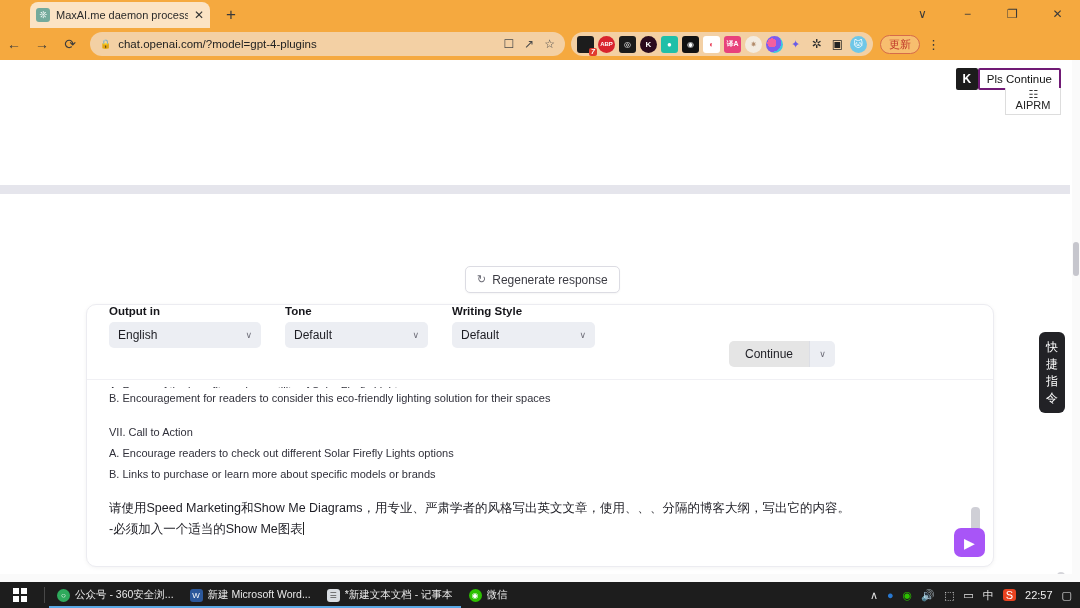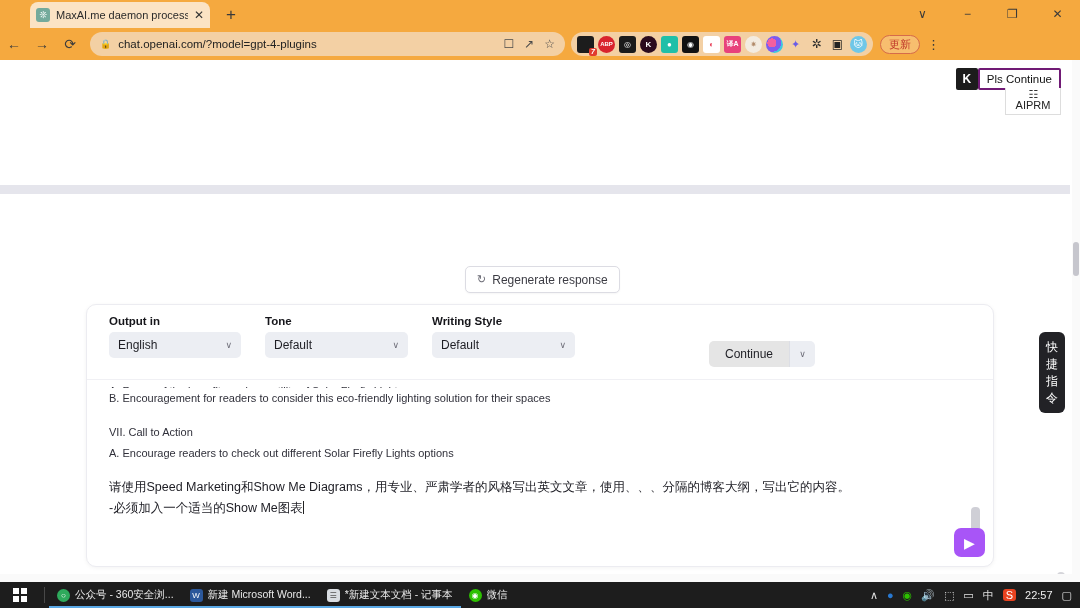--- a/index.html
+++ b/index.html
@@ -130,28 +130,28 @@
   .regen-ic { font-size:11px; color:#6b6b75; }
 
   
   .card {
     position:absolute; left:86px; top:244px; width:908px; height:263px;
     background:#fff; border:1px solid #ececf1; border-radius:10px;
     box-shadow:0 1px 4px rgba(0,0,0,.05); overflow:hidden;
   }
   .aiprm-bar {
     position:absolute; left:0; top:0; width:908px; height:75px;
-    display:flex; align-items:center; padding:0 22px 12px; gap:24px;
+    display:flex; align-items:flex-start; padding:0 22px 12px; gap:24px;
     border-bottom:1px solid #f0f0f4;
   }
   .field { display:flex; flex-direction:column; gap:5px; }
   .field-label { font-size:11.5px; font-weight:bold; color:#15151a; }
   .sel {
     background:#eceef3; border:none; border-radius:5px;
-    width:132px; height:26px; display:flex; align-items:center;
+    width:152px; height:26px; display:flex; align-items:center;
     justify-content:space-between; padding:0 9px;
     font-size:12px; color:#1e1e24;
   }
   .sel.wide { width:143px; }
   .chev { font-size:9px; color:#6d6d78; }
   .cont-group {
     margin-left:110px; display:flex; align-items:flex-end; height:100%;
   }
   .cont-btn {
     background:#e5e5e5; border-radius:5px 0 0 5px; height:26px;
@@ -384,20 +384,21 @@
           </div>
         </div>
       </div>
 
       <div class="convo">
         <div class="msg-line clip">A. Recap of the benefits and versatility of Solar Firefly Lights</div>
         <div class="msg-line">B. Encouragement for readers to consider this eco-friendly lighting solution for their spaces</div>
         <div class="msg-gap"></div>
         <div class="msg-line">VII. Call to Action</div>
         <div class="msg-line">A. Encourage readers to check out different Solar Firefly Lights options</div>
+        <div class="msg-line">B. Links to purchase or learn more about specific models or brands</div>
         <div class="msg-gap"></div>
         <div class="cn-line">请使用Speed Marketing和Show Me Diagrams，用专业、严肃学者的风格写出英文文章，使用、、、分隔的博客大纲，写出它的内容。</div>
         <div class="cn-line"><span>-必须加入一个适当的Show Me图表</span><span class="caret"></span></div>
       </div>
     </div>
 
     <div class="send-stick"></div>
     <div class="send-btn">▶</div>
 
     <div class="micbar">

